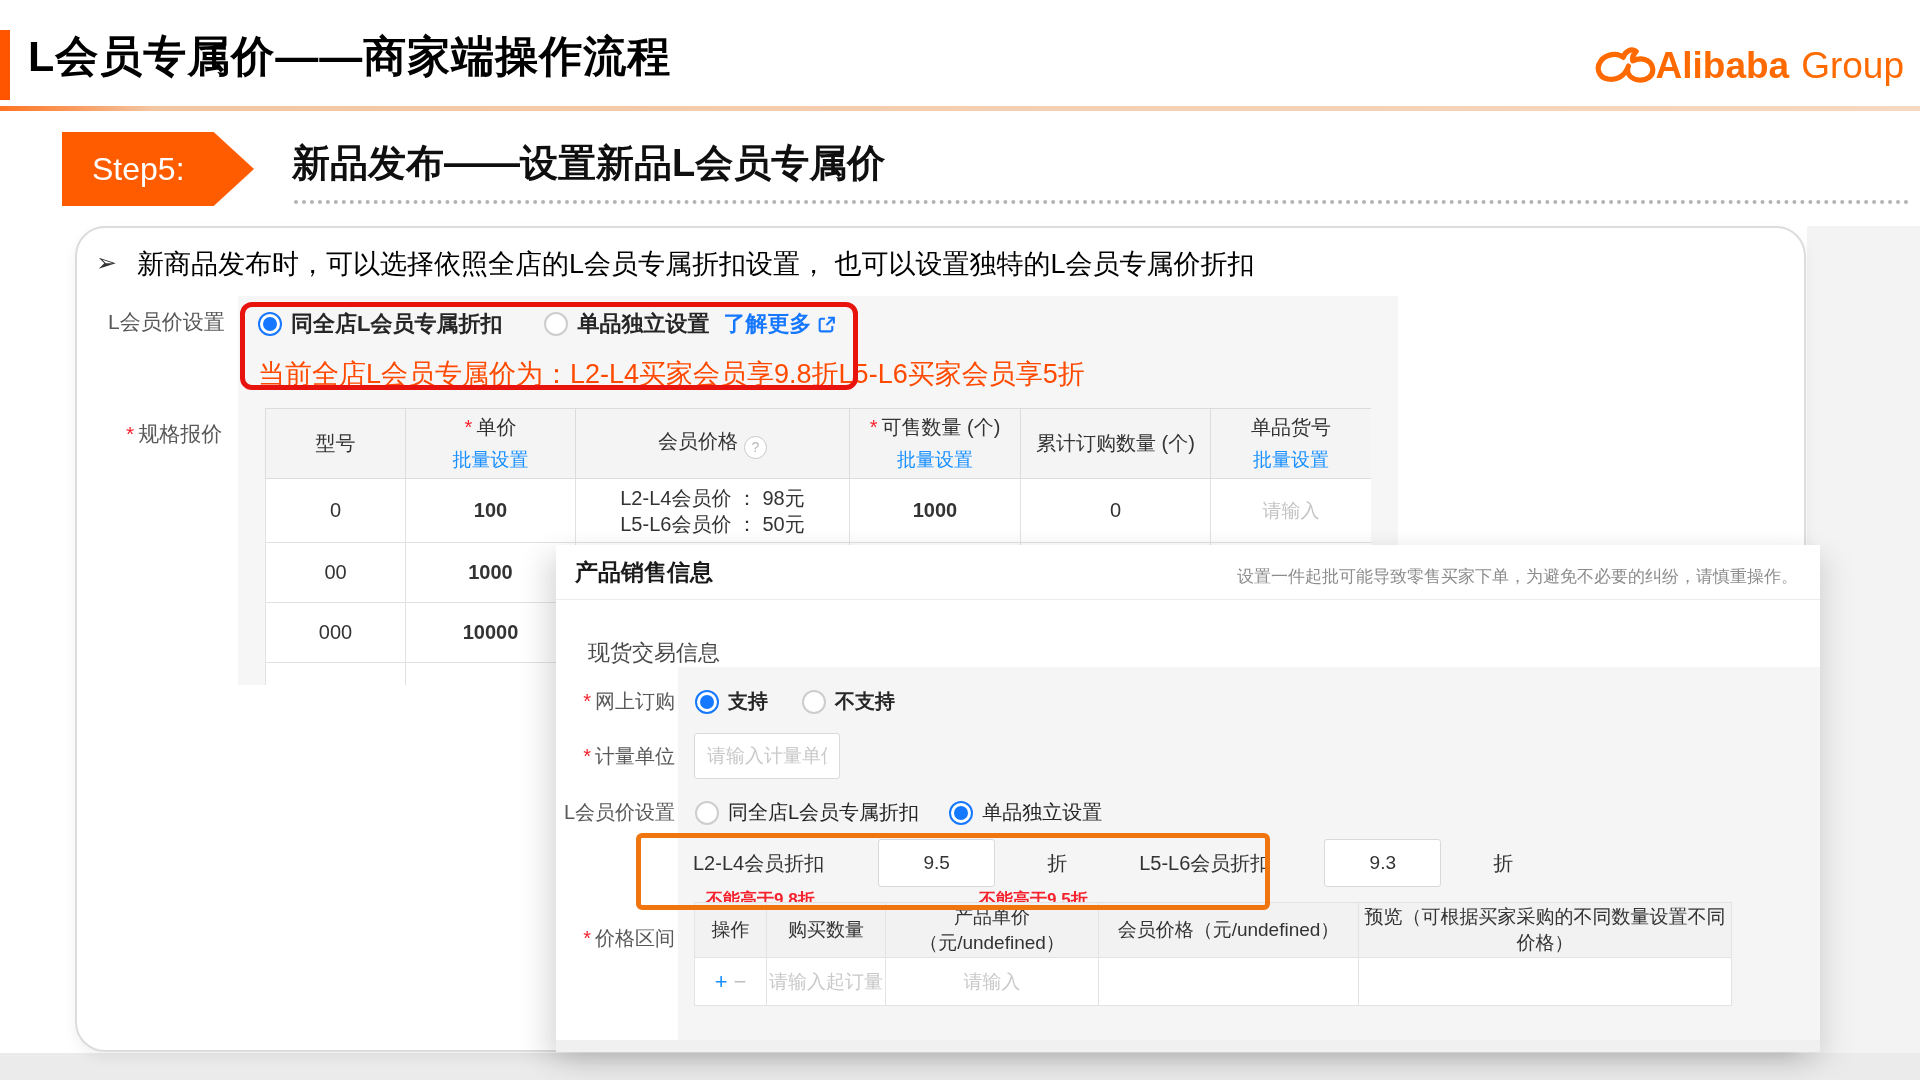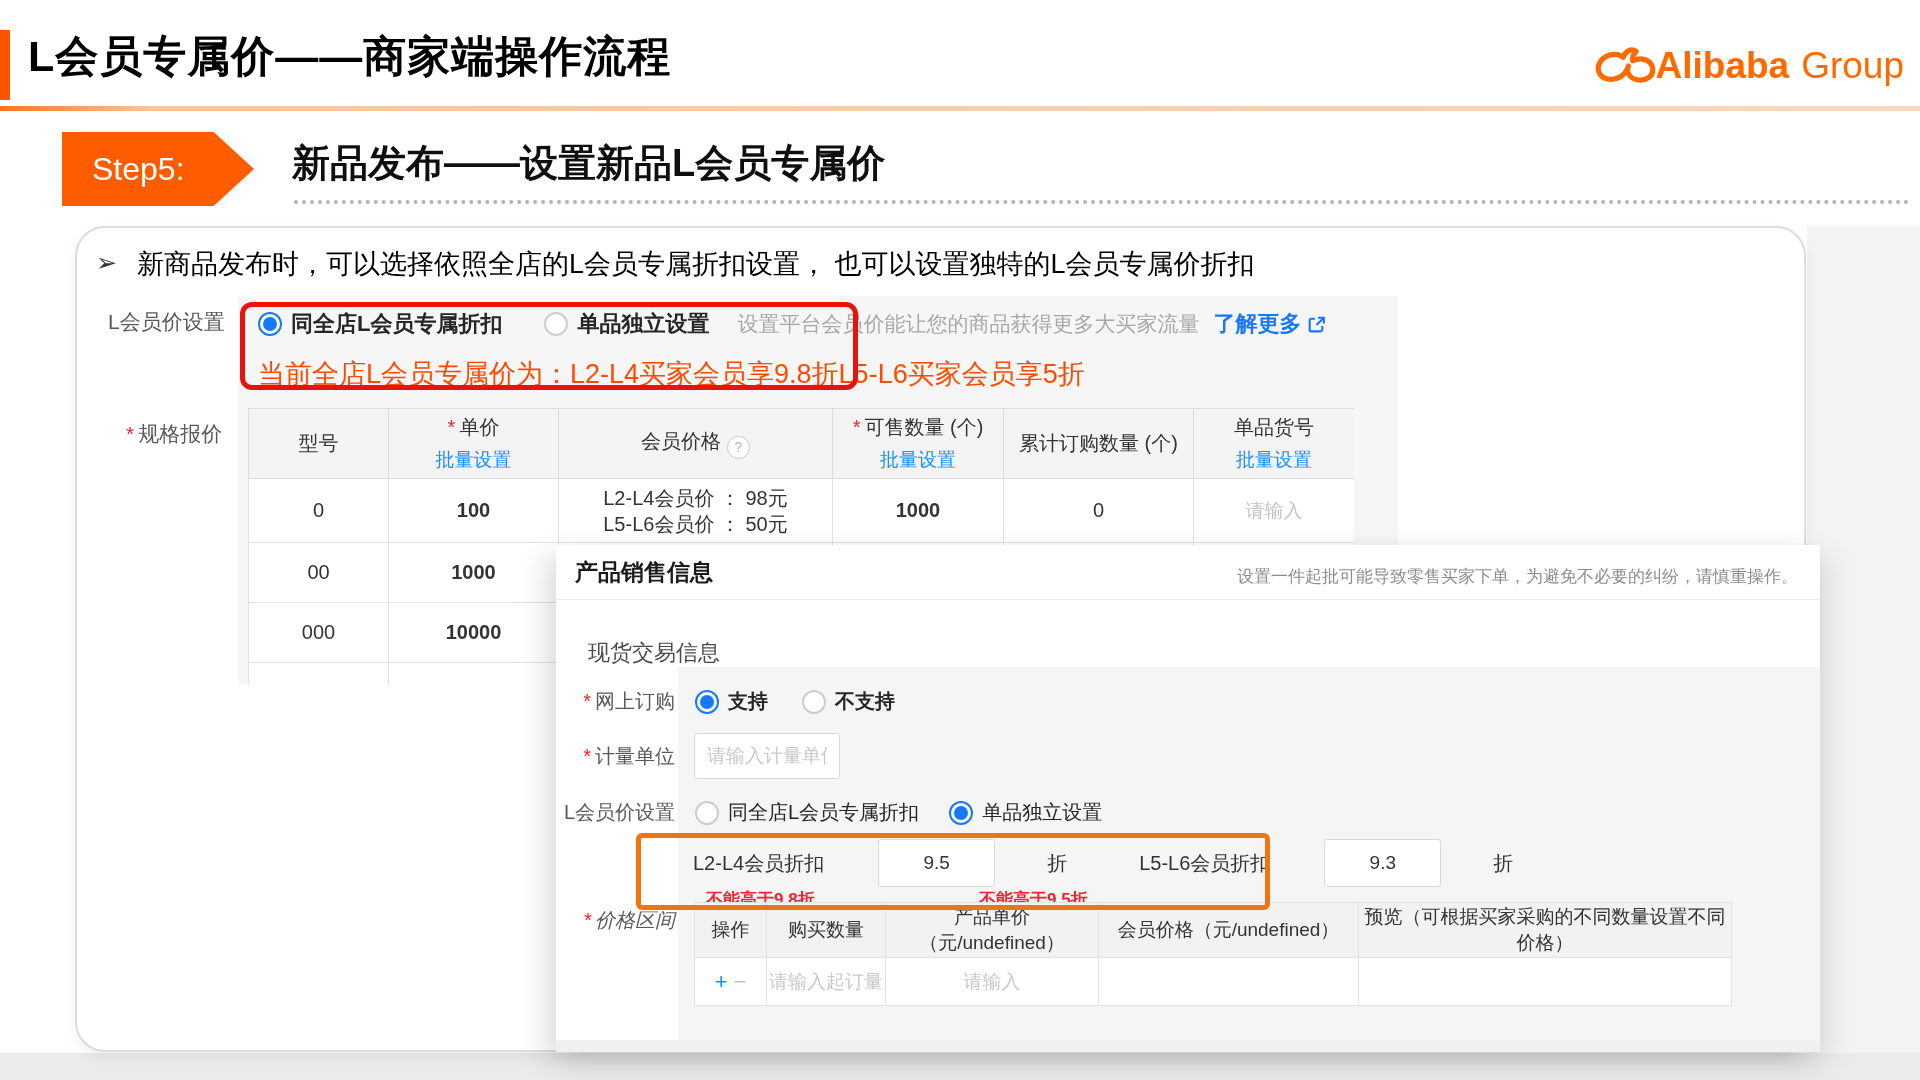--- a/index.html
+++ b/index.html
@@ -45,21 +45,21 @@
   .radio{width:20px;height:20px;border-radius:50%;border:2px solid #cdcdcd;background:#fff;display:inline-block;flex:none;}
   .radio.on{border-color:#1677ff;position:relative;}
   .radio.on::after{content:"";position:absolute;left:3px;top:3px;right:3px;bottom:3px;border-radius:50%;background:#1677ff;}
 
   .p1-row1{left:258px;top:309px;display:flex;align-items:center;z-index:2;white-space:nowrap;}
   .p1-radio-label{font-size:22px;font-weight:600;color:#262626;margin:0 0 0 9px;}
   .p1-helper{font-size:21px;color:#a8a8a8;margin-left:28px;}
   .p1-learn{font-size:22px;font-weight:700;color:#1677ff;margin-left:14px;display:flex;align-items:center;gap:5px;}
   .p1-current{left:258px;top:356px;font-size:27px;color:#ff4a00;z-index:2;white-space:nowrap;}
 
-  .t1-wrap{left:248px;top:408px;width:1106px;height:277px;overflow:hidden;}
+  .t1-wrap{left:265px;top:408px;width:1106px;height:277px;overflow:hidden;}
   table{border-collapse:collapse;table-layout:fixed;}
   .t1{width:1106px;}
   .t1 th{background:#f4f4f5;border:1px solid #dcdcdd;font-weight:400;font-size:20px;color:#333;}
   .t1 td{background:#fff;border:1px solid #e2e2e3;text-align:center;font-size:20px;color:#333;}
   .batch-link{color:#1890ff;font-size:19px;display:inline-block;margin-top:6px;}
   .bold-num{font-weight:700;color:#111;}
   .member-cell{font-size:19px;line-height:26px;color:#333;}
   .help-circle{display:inline-flex;width:21px;height:21px;border:1.5px solid #c9c9c9;border-radius:50%;color:#b8b8b8;font-size:14px;align-items:center;justify-content:center;vertical-align:-4px;margin-left:6px;background:#fff;}
   .ghost-input{border:none;outline:none;text-align:center;font-size:19px;color:#333;width:90%;background:transparent;font-family:inherit;}
   .ghost-input::placeholder{color:#c4c4c4;}
@@ -130,21 +130,20 @@
   <span class="req">*</span><span>规格报价</span>
 </div>
 
 <div class="abs red-box"></div>
 
 <div class="abs p1-row1">
   <span class="radio on"></span>
   <span class="p1-radio-label">同全店L会员专属折扣</span>
   <span class="radio" style="margin-left:42px;"></span>
   <span class="p1-radio-label">单品独立设置</span>
-  <span class="p1-helper">设置平台会员价能让您的商品获得更多大买家流量</span>
   <span class="p1-learn">
     <span>了解更多</span>
     <svg width="21" height="21" viewBox="0 0 20 20">
       <path d="M8.5 4.5H5A1.5 1.5 0 0 0 3.5 6v9A1.5 1.5 0 0 0 5 16.5h9a1.5 1.5 0 0 0 1.5-1.5v-3.5" fill="none" stroke="#1677ff" stroke-width="2"></path>
       <path d="M11.5 3.5H17v5.5" fill="none" stroke="#1677ff" stroke-width="2"></path>
       <path d="M16.5 4 10 10.5" fill="none" stroke="#1677ff" stroke-width="2"></path>
     </svg>
   </span>
 </div>
 <div class="abs p1-current">当前全店L会员专属价为：L2-L4买家会员享9.8折L5-L6买家会员享5折</div>
@@ -259,21 +258,21 @@
     <span class="disc-label">L2-L4会员折扣</span>
     <input class="field disc-input" style="margin-left: 12px;" value="9.5">
     <span class="disc-label" style="margin-left:10px;">折</span>
     <span class="disc-label" style="margin-left:30px;">L5-L6会员折扣</span>
     <input class="field disc-input" style="margin-left: 12px;" value="9.3">
     <span class="disc-label" style="margin-left:10px;">折</span>
   </div>
   <div class="abs disc-hint" style="left:150px;top:343px;">不能高于9.8折</div>
   <div class="abs disc-hint" style="left:423px;top:343px;">不能高于9.5折</div>
 
-  <div class="abs p2-label" style="left:0;top:362px;font-style:italic;">
+  <div class="abs p2-label" style="left:0;top:380px;">
     <span class="req">*</span><span>价格区间</span>
   </div>
   <div class="abs" style="left:138px;top:357px;">
     <table class="t2">
       <colgroup>
           <col style="width:72px">
           <col style="width:119px">
           <col style="width:213px">
           <col style="width:260px">
           <col style="width:373px">

